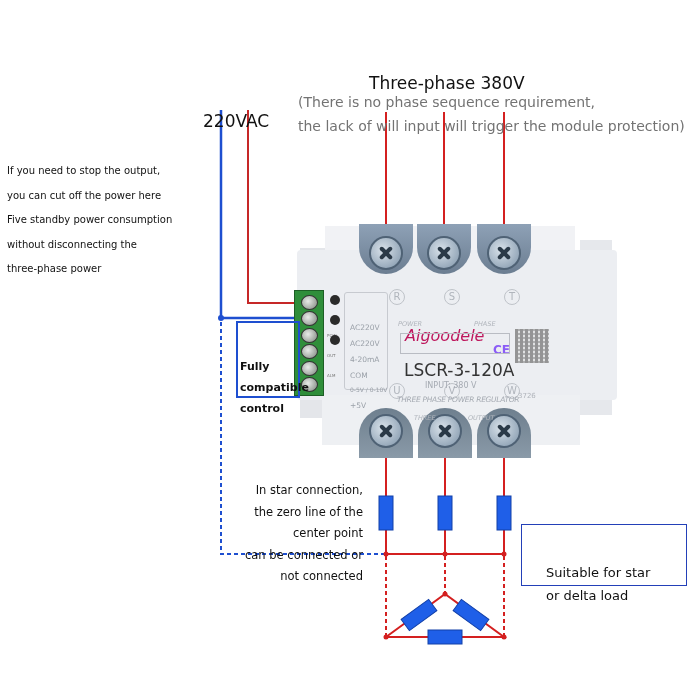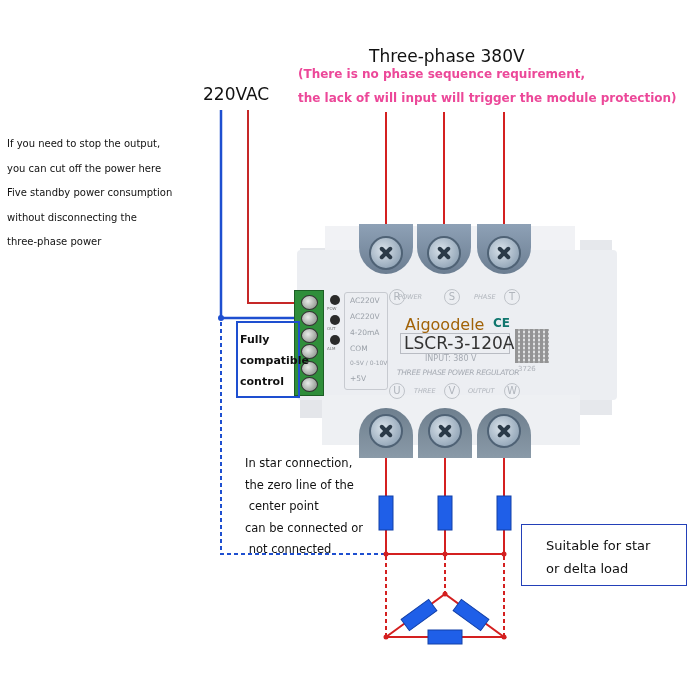--- a/index.html
+++ b/index.html
@@ -1,48 +1,48 @@
 <!DOCTYPE html>
 <html><head>
 <meta charset="utf-8">
 <style>
   html, body { margin:0; padding:0; background:#ffffff; }
   body { width:700px; height:700px; position:relative; overflow:hidden; font-family:"DejaVu Sans", sans-serif; color:#111; }
   .abs { position:absolute; }
-  .txt { position:absolute; white-space:nowrap; }
+  .txt { position:absolute; white-space:nowrap;margin-top:27px; }
   #wires { position:absolute; left:0; top:0; width:700px; height:700px; }
   .title-380 { font-size:17px; left:369px; top:46px; color:#111; }
-  .note { font-size:12px; left:298px; color:#ec4899;font-weight:bold; }
+  .note { font-size:14px; left:298px; color:#737373; }
   .lbl-220 { font-size:17px; left:203px; top:84px; color:#111; }
   .left-note { font-size:10px; left:7px; line-height:24.5px; top:132px; white-space:pre; }
   .ctrl-box { left:236px; top:321px; width:60px; height:73px; border:2px solid #1e4fd0; background:transparent; }
   .ctrl-text { font-size:11px; font-weight:bold; left:240px; line-height:21px; top:329px; white-space:pre; }
-  .star-note { font-size:11.5px; left:245px; top:453px; line-height:21.5px; white-space:pre; }
+  .star-note { font-size:11.5px; left:245px; top:453px; line-height:21.5px; white-space:pre;text-align:right; }
   .load-box { left:521px; top:524px; width:164px; height:60px; border:1.5px solid #2340b8; }
   .load-text { font-size:13px; left:546px; top:534px; line-height:23px; white-space:pre; }
 
   
   .dev-body { left:297px; top:250px; width:320px; height:150px; background:#eceef2; border-radius:4px; }
   .dev-top { left:325px; top:226px; width:250px; height:40px; background:#f1f2f5; }
   .dev-ear-l { left:300px; top:248px; width:30px; height:170px; background:#e4e6ea; transform:skewY(0deg); }
   .dev-ear-r { left:580px; top:240px; width:32px; height:175px; background:#e6e8ec; }
   .dev-bot { left:322px; top:395px; width:258px; height:50px; background:#eef0f3; }
   .screw-well { width:54px; height:50px; background:linear-gradient(180deg,#8ea1b6,#6b7d91); border-radius:0 0 27px 27px; }
   .screw-well-b { width:54px; height:50px; background:linear-gradient(0deg,#8a9aa8,#6e7f8e); border-radius:27px 27px 0 0; }
   .screw { width:30px; height:30px; border-radius:50%; background:radial-gradient(circle at 40% 40%,#d9e2ea,#7d93a8); border:2px solid #4f6275; }
   .screw::before, .screw::after { content:""; position:absolute; left:50%; top:50%; width:16px; height:4px; background:#2b3a48; transform:translate(-50%,-50%) rotate(45deg); border-radius:2px; }
   .screw::after { transform:translate(-50%,-50%) rotate(-45deg); }
   .terminal { left:294px; top:290px; width:28px; height:104px; background:#2f8e3a; border:1px solid #1d5e25; }
   .t-screw { left:6px; width:15px; height:13px; border-radius:50%; background:radial-gradient(circle at 40% 40%,#e8ebe8,#7c847c); border:1px solid #333; }
   .led { width:10px; height:10px; border-radius:50%; background:#2a2a2a; left:330px; }
   .led-lbl { font-size:4px; color:#777; left:327px; }
   .sig-box { left:344px; top:292px; width:42px; height:96px; border:1px solid #c7cad0; border-radius:3px; }
   .sig-lbl { font-size:7.5px; color:#9aa0a8; left:350px;text-align:center; }
-  .brand { font-size:16px; left:405px; top:315px; color:#a16207; }
-  .ce { font-size:12px; left:493px; top:316px; color:#0f766e; font-weight:bold; }
+  .brand { font-size:16px; left:405px; top:299px; color:#be185d;font-style:italic; }
+  .ce { font-size:12px; left:493px; top:316px; color:#8b5cf6; font-weight:bold; }
   .model-box { left:400px; top:333px; width:108px; height:19px; border:1px solid #b9bcc3; }
   .model { font-size:17px; left:404px; top:333px; color:#333; }
   .input-v { font-size:8px; left:425px; top:354px; color:#a5aab2; }
   .reg { font-size:7.5px; left:397px; top:368px; color:#a5aab2; font-style:italic; letter-spacing:-0.3px; }
   .qr { left:515px; top:329px; width:34px; height:34px;
         background:
           repeating-linear-gradient(90deg,#777 0 3px,transparent 3px 5px),
           repeating-linear-gradient(0deg,#999 0 2px,#ddd 2px 4px);
         opacity:0.75; }
   .qr-code { font-size:7px; left:518px; top:365px; color:#b0b4bb; }

